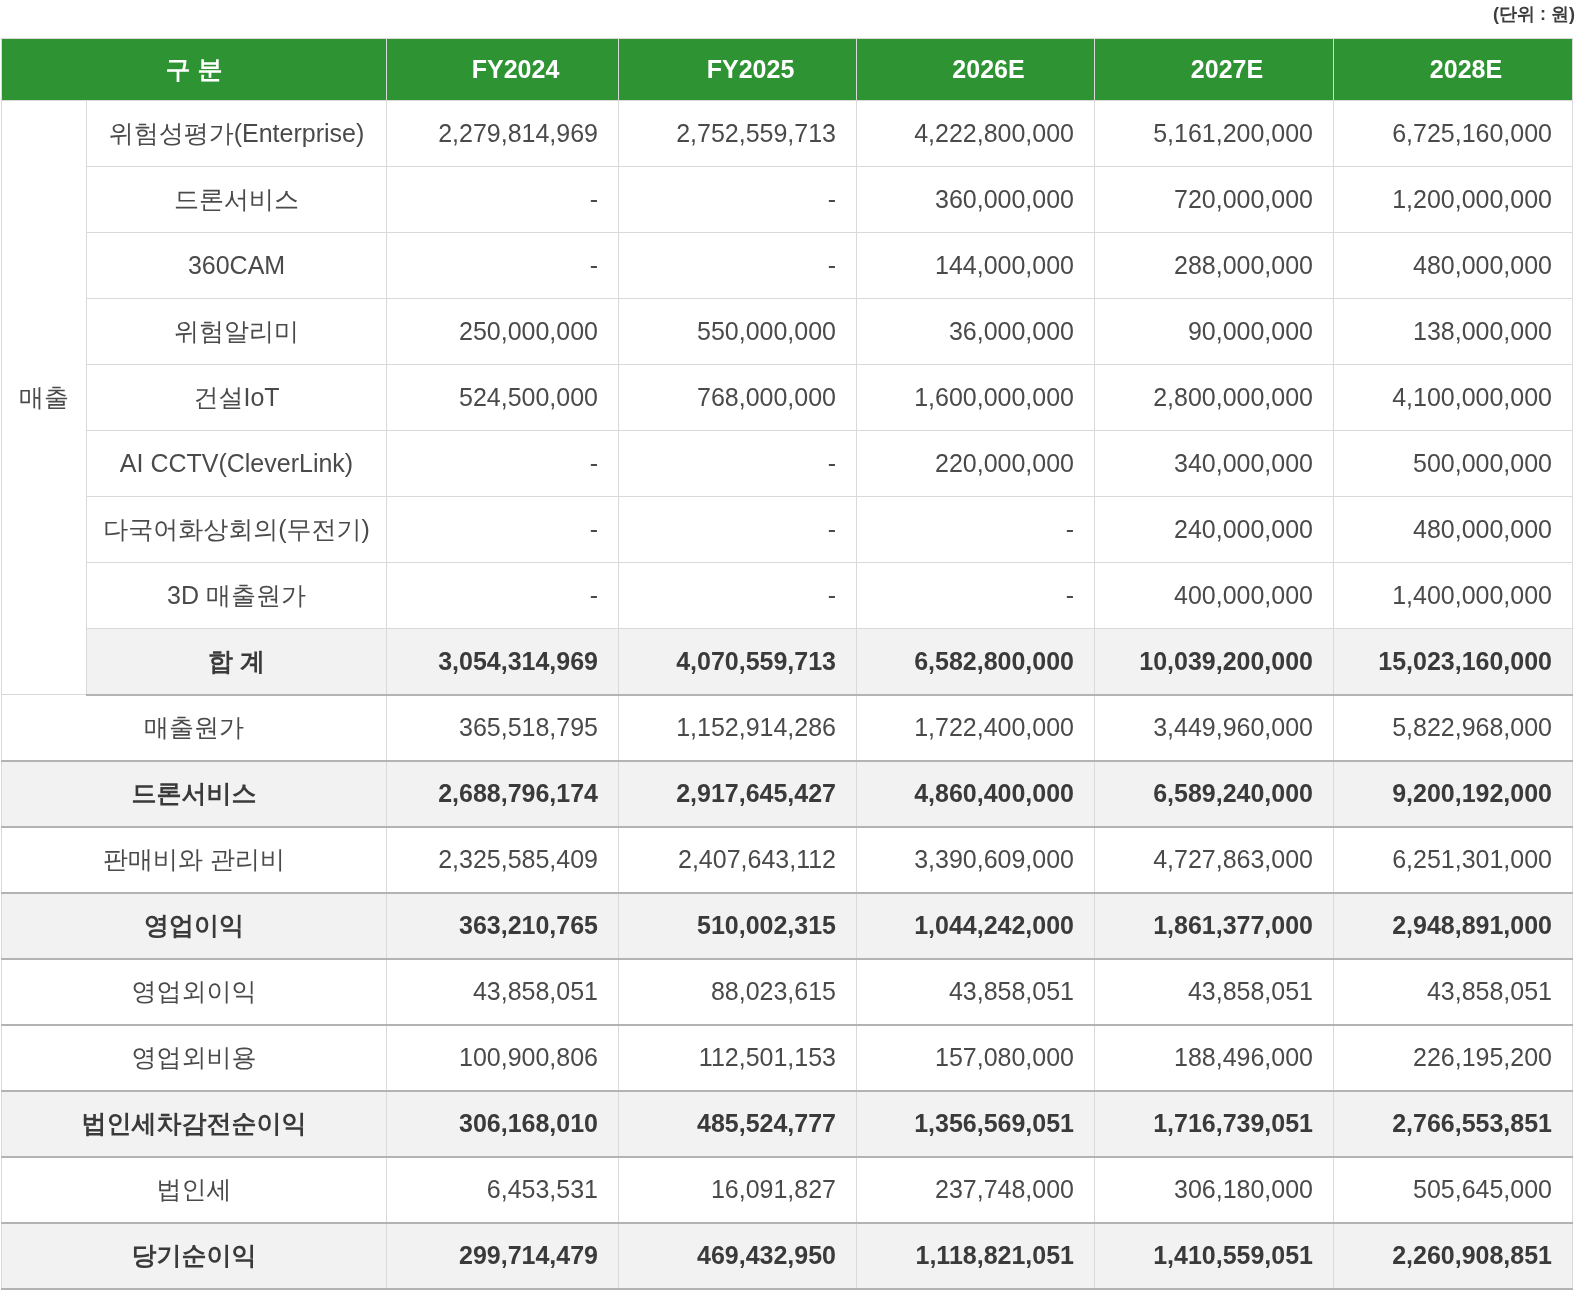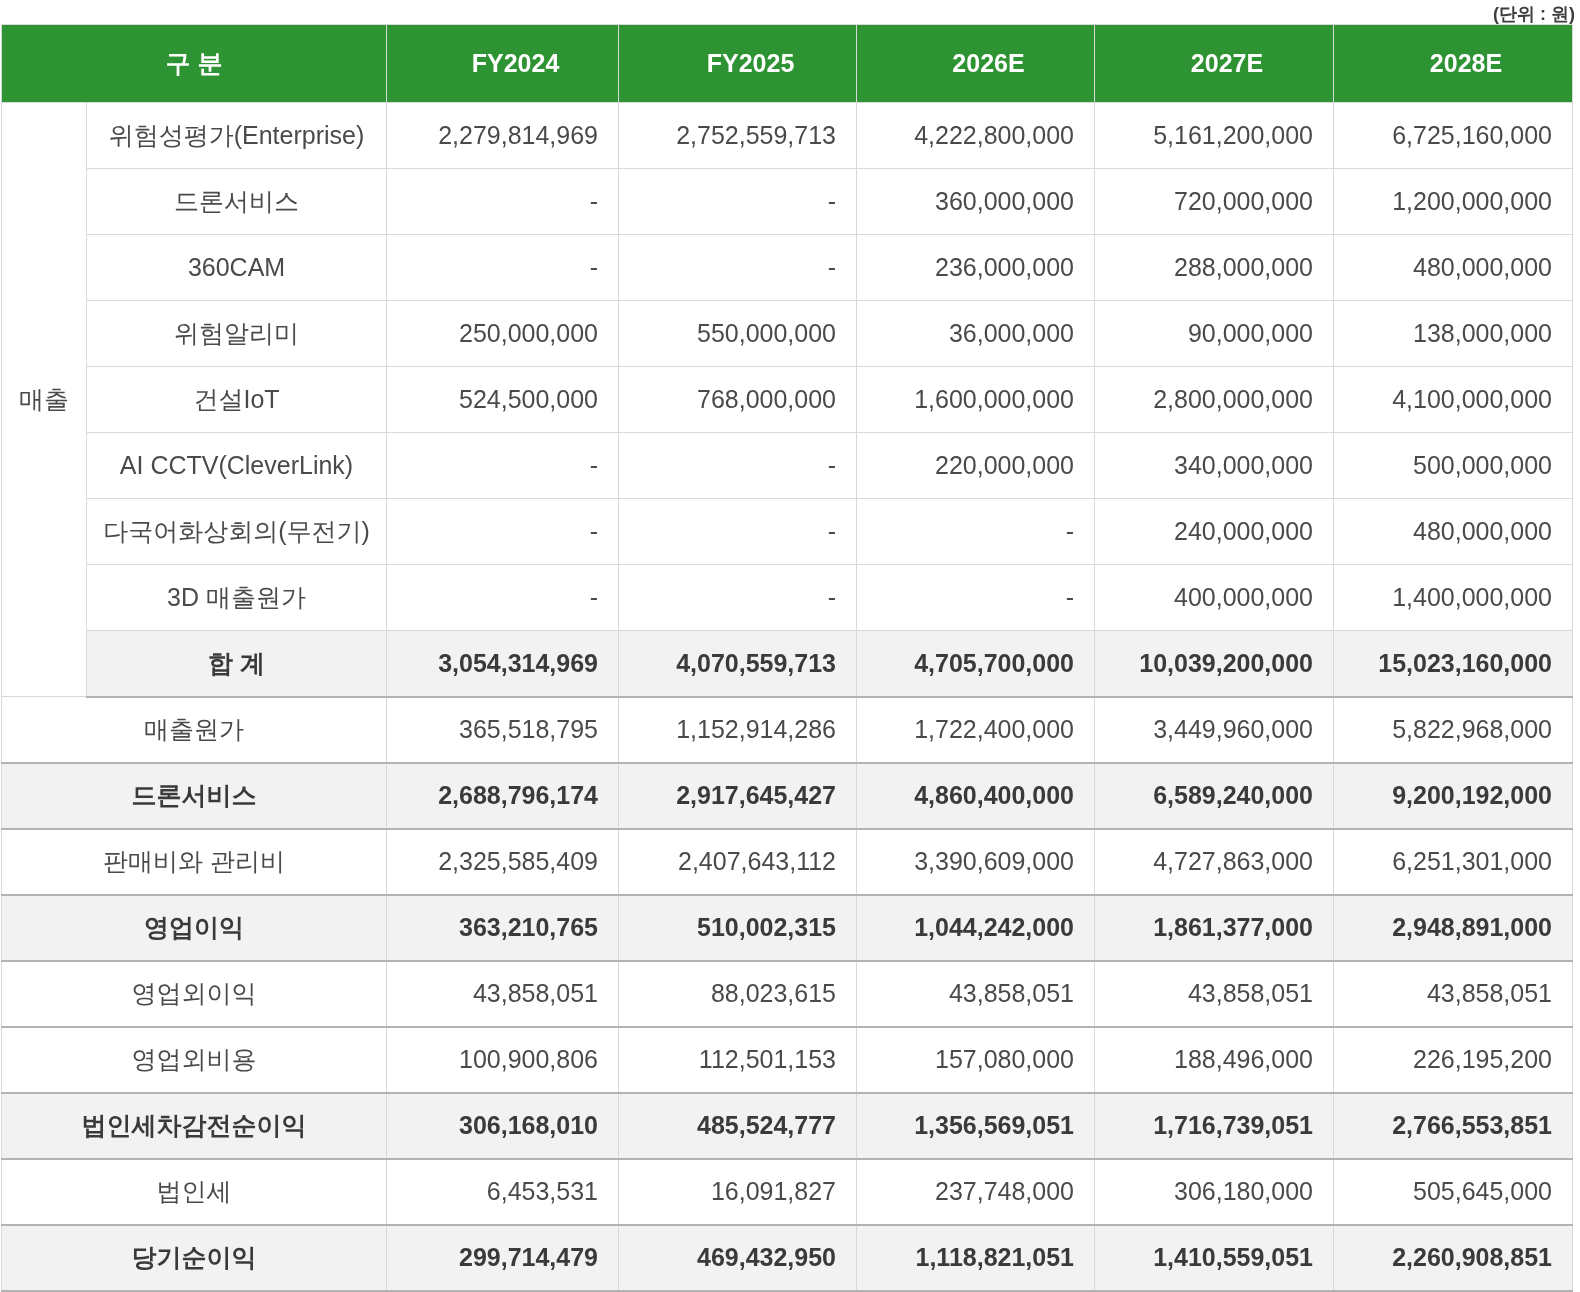--- a/index.html
+++ b/index.html
@@ -14,21 +14,21 @@
   }
   *{box-sizing:border-box;margin:0;padding:0;}
   html,body{background:#ffffff;}
   body{
     width:1580px;height:1292px;
     font-family:"Liberation Sans","DejaVu Sans",sans-serif;
     color:var(--text);
     overflow:hidden;
   }
   .top-band{
-    height:24px;width:1575px;
+    height:38px;width:1575px;
     display:flex;align-items:flex-start;justify-content:flex-end;
   }
   .unit-note{
     font-size:18px;font-weight:700;color:#3d3d3d;
     padding-top:2px;letter-spacing:0px;
   }
   table.fin{
     margin-left:1px;
     width:1571px;
     border-collapse:collapse;
@@ -39,21 +39,21 @@
     font-size:25px;
     vertical-align:middle;
     overflow:hidden;
     white-space:nowrap;
   }
   
   thead th{
     background:var(--header-bg);
     color:var(--header-text);
     font-weight:700;
-    height:78px;
+    height:62px;
     text-align:center;
     border:none;
     border-bottom:1px solid var(--border-light);
   }
   thead th + th{border-left:3px solid #ffffff;padding-left:26px;}
   
   tbody td{height:66px;background:#ffffff;}
   td.group{
     text-align:center;color:var(--text);
     border-right:1px solid var(--border-light);
@@ -111,21 +111,21 @@
         <td class="val">-</td>
         <td class="val">-</td>
         <td class="val">360,000,000</td>
         <td class="val">720,000,000</td>
         <td class="val">1,200,000,000</td>
       </tr>
       <tr>
         <td class="label">360CAM</td>
         <td class="val">-</td>
         <td class="val">-</td>
-        <td class="val">236,000,000</td>
+        <td class="val">144,000,000</td>
         <td class="val">288,000,000</td>
         <td class="val">480,000,000</td>
       </tr>
       <tr>
         <td class="label">위험알리미</td>
         <td class="val">250,000,000</td>
         <td class="val">550,000,000</td>
         <td class="val">36,000,000</td>
         <td class="val">90,000,000</td>
         <td class="val">138,000,000</td>
@@ -159,21 +159,21 @@
         <td class="val">-</td>
         <td class="val">-</td>
         <td class="val">-</td>
         <td class="val">400,000,000</td>
         <td class="val">1,400,000,000</td>
       </tr>
       <tr class="emphasis dark-sep">
         <td class="label">합 계</td>
         <td class="val">3,054,314,969</td>
         <td class="val">4,070,559,713</td>
-        <td class="val">4,705,700,000</td>
+        <td class="val">6,582,800,000</td>
         <td class="val">10,039,200,000</td>
         <td class="val">15,023,160,000</td>
       </tr>
       <tr class="dark-sep">
         <td class="label" colspan="2">매출원가</td>
         <td class="val">365,518,795</td>
         <td class="val">1,152,914,286</td>
         <td class="val">1,722,400,000</td>
         <td class="val">3,449,960,000</td>
         <td class="val">5,822,968,000</td>

